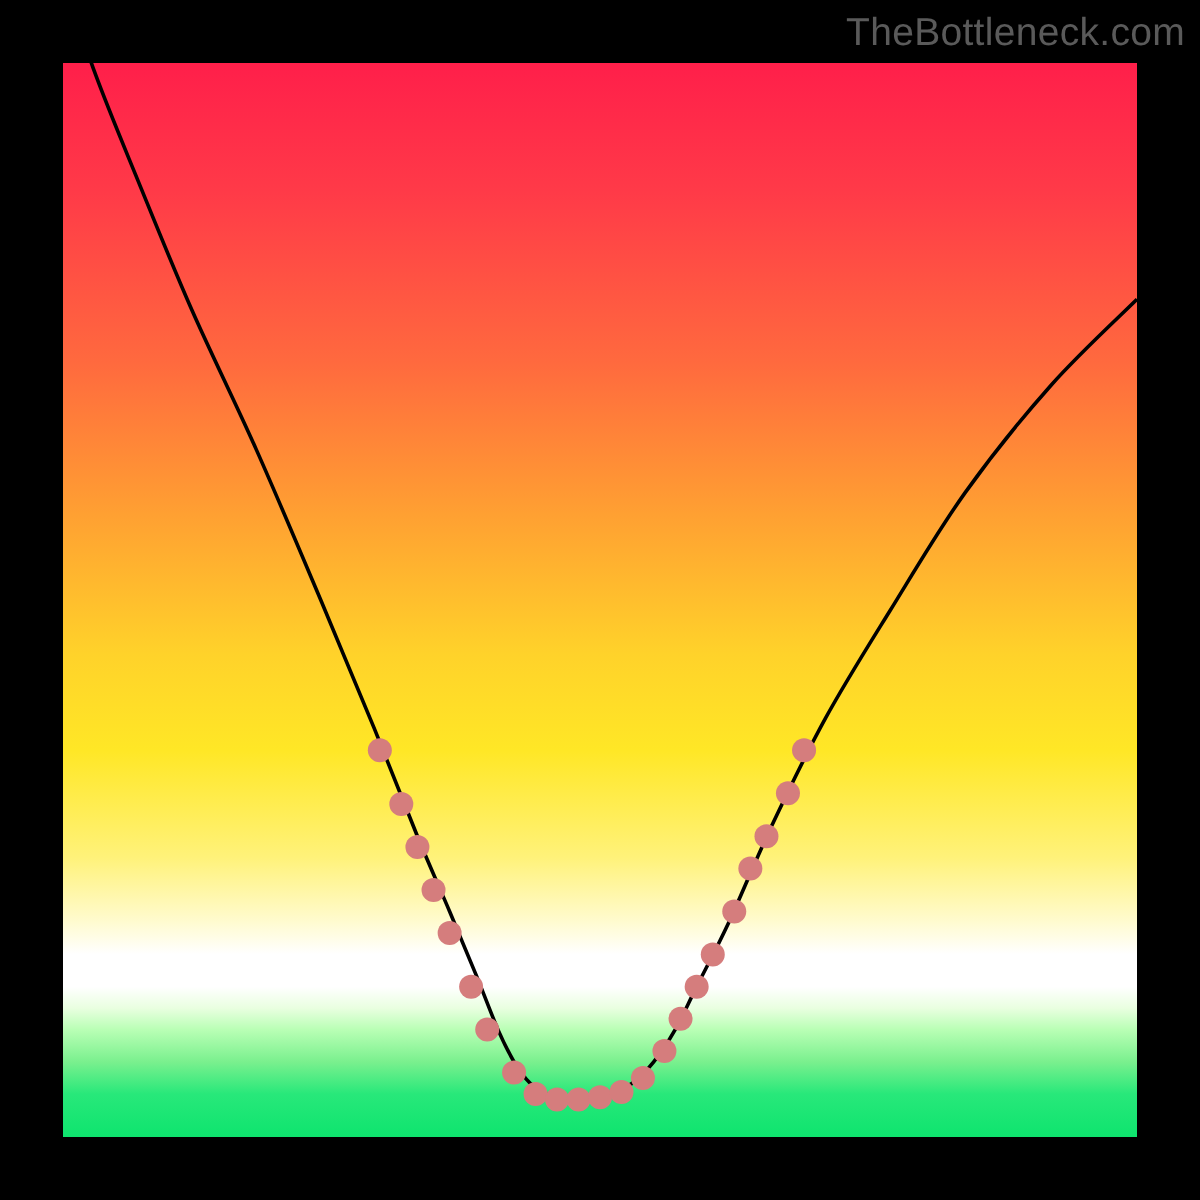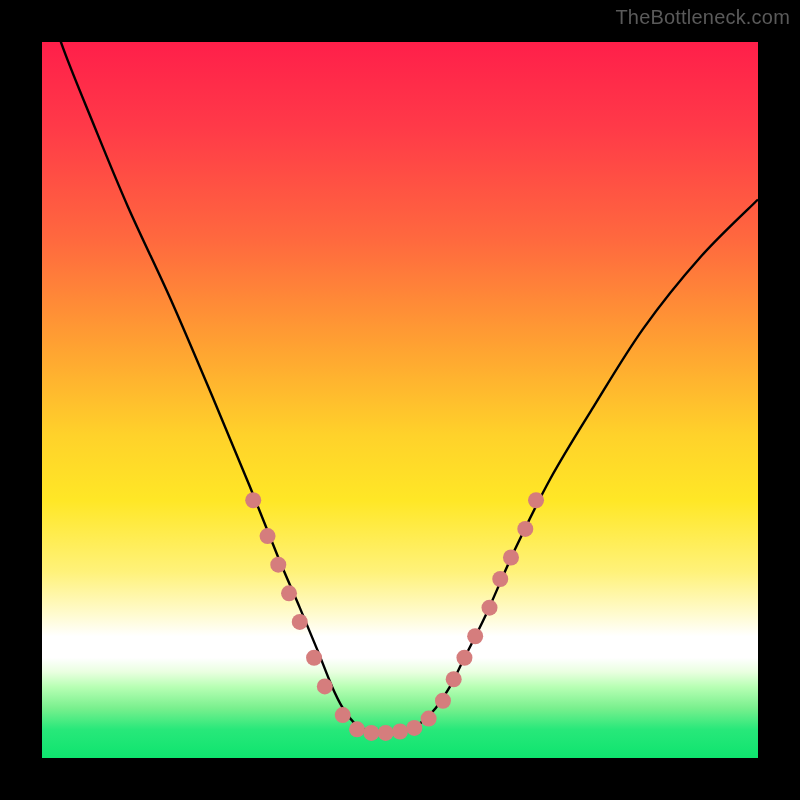--- a/index.html
+++ b/index.html
@@ -43,21 +43,21 @@
       #7af08e 93%,
       #28e87a 96%,
       #0ee46e 100%
     );
   }
   .watermark {
     position: absolute;
     top: 6px;
     right: 10px;
     color: #5a5a5a;
-    font-size: 20px;
+    font-size: 26px;
     font-weight: 500;
     letter-spacing: 0.2px;
   }
   svg.curve {
     position: absolute;
     left: 0;
     top: 0;
     width: 716px;
     height: 716px;
     overflow: visible;

